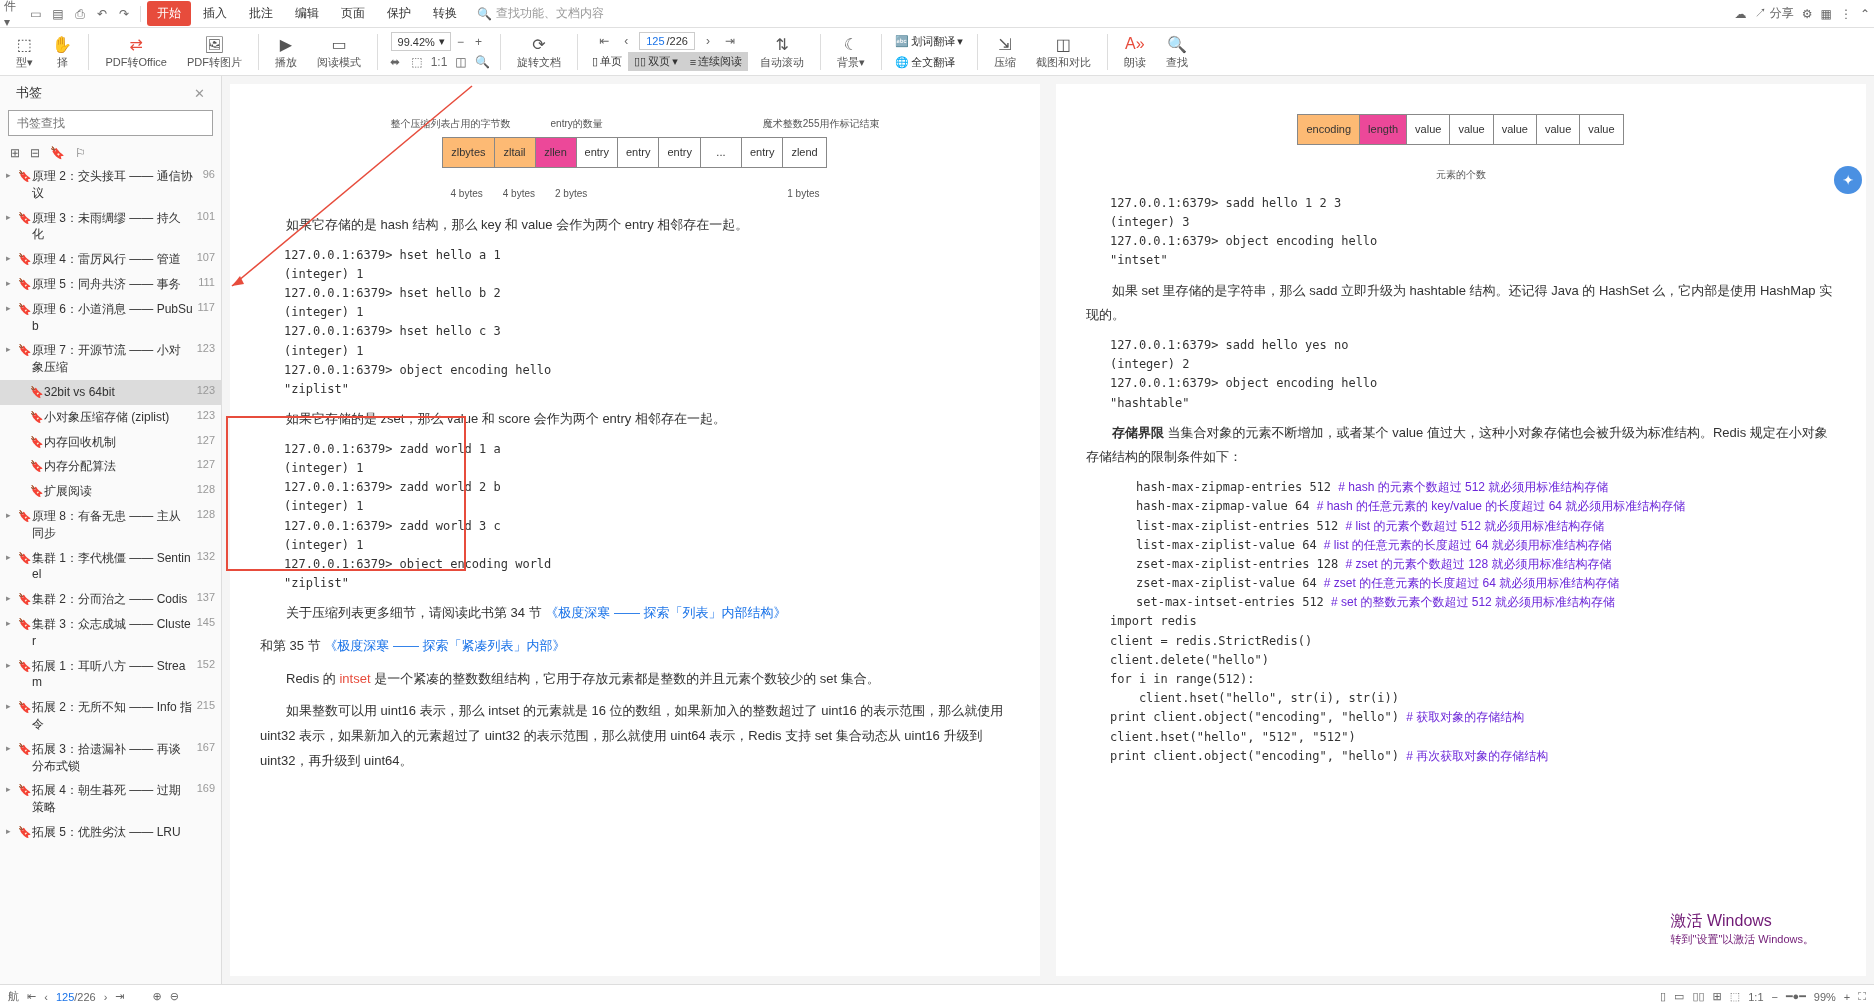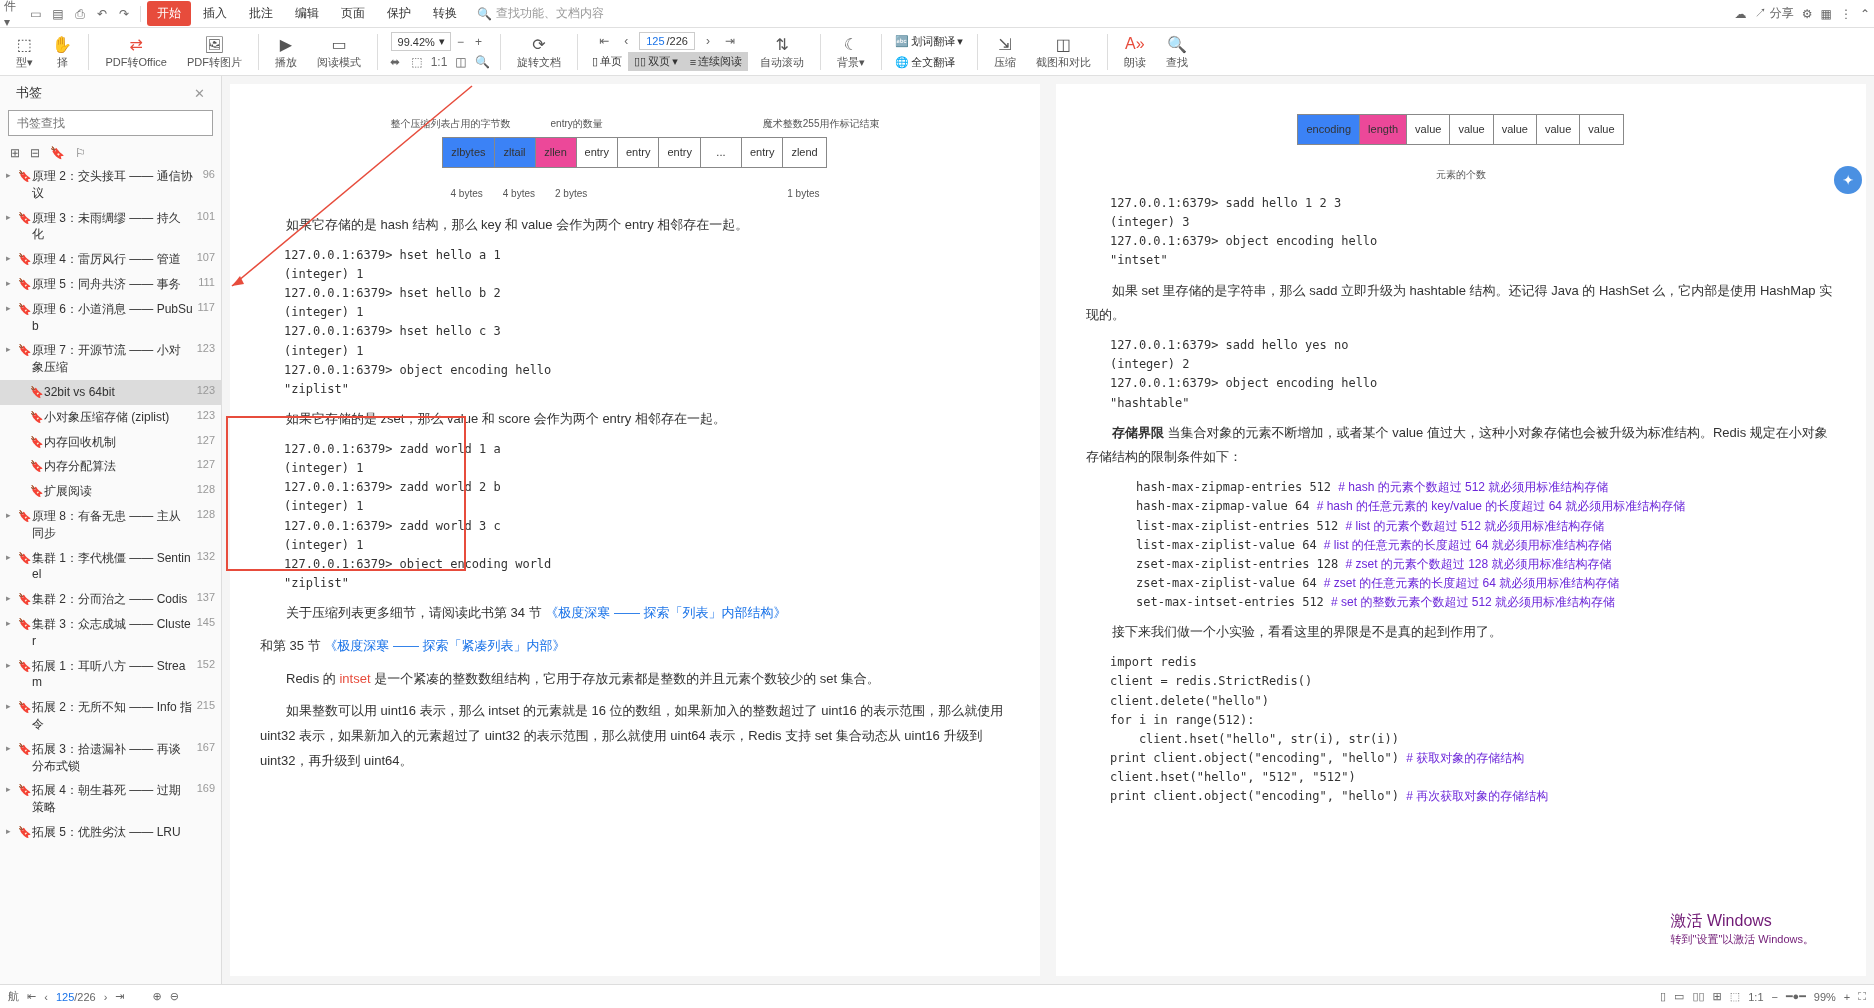--- a/index.html
+++ b/index.html
@@ -39,21 +39,21 @@
 .bm.child{padding-left:30px}
 .highlight-box{position:absolute;left:4px;top:340px;width:240px;height:155px;border:2px solid #e74c3c;pointer-events:none;z-index:5}
 .content{flex:1;display:flex;background:#f5f5f5;overflow:hidden;position:relative}
 .arrow-line{position:absolute;left:0;top:0;pointer-events:none;z-index:4}
 .page{background:#fff;margin:8px;flex:1;padding:20px 30px;font-size:13px;line-height:1.9;overflow:hidden;position:relative}
 .page .para{text-indent:2em;margin:8px 0}
 .page .code{font-family:monospace;font-size:12px;margin-left:2em;line-height:1.6}
 .diagram{display:flex;flex-direction:column;align-items:center;margin:10px 0}
 .cells{display:flex}
 .cell{border:1px solid #888;padding:4px 8px;font-size:11px;min-width:42px;text-align:center;margin-left:-1px}
-.cell.blue{background:#3b82f6}
+.cell.blue{background:#fdba74}
 .cell.green{background:#ec4899}
 .link{color:#1a73e8}
 .red{color:#e74c3c}
 .comment{color:#6d28d9}
 .statusbar{height:24px;border-top:1px solid #ddd;display:flex;align-items:center;padding:0 8px;gap:8px;font-size:11px;color:#666}
 .statusbar .right{margin-left:auto;display:flex;gap:8px;align-items:center}
 .watermark{position:absolute;right:60px;bottom:37px;color:#701a75;font-size:16px;pointer-events:none}
 .float-btn{position:absolute;right:12px;top:90px;width:28px;height:28px;border-radius:50%;background:#4a90e2;color:#fff;display:flex;align-items:center;justify-content:center;font-size:14px;z-index:10}
 .dlabel{font-size:10px;color:#555}
 </style>
@@ -408,21 +408,20 @@
         <p class="para"><b>存储界限</b><span>   当集合对象的元素不断增加，或者某个 value 值过大，这种小对象存储也会被升级为标准结构。Redis 规定在小对象存储结构的限制条件如下：</span></p>
         <div id="configs" style="margin-left:2em">
             <div class="code">hash-max-zipmap-entries 512   <span class="comment"># hash 的元素个数超过 512 就必须用标准结构存储</span></div>
             <div class="code">hash-max-zipmap-value 64   <span class="comment"># hash 的任意元素的 key/value 的长度超过 64 就必须用标准结构存储</span></div>
             <div class="code">list-max-ziplist-entries 512   <span class="comment"># list 的元素个数超过 512 就必须用标准结构存储</span></div>
             <div class="code">list-max-ziplist-value 64   <span class="comment"># list 的任意元素的长度超过 64 就必须用标准结构存储</span></div>
             <div class="code">zset-max-ziplist-entries 128   <span class="comment"># zset 的元素个数超过 128 就必须用标准结构存储</span></div>
             <div class="code">zset-max-ziplist-value 64   <span class="comment"># zset 的任意元素的长度超过 64 就必须用标准结构存储</span></div>
             <div class="code">set-max-intset-entries 512   <span class="comment"># set 的整数元素个数超过 512 就必须用标准结构存储</span></div>
           </div>
-        <p class="para">接下来我们做一个小实验，看看这里的界限是不是真的起到作用了。</p>
         <div id="code-r3">
             <div class="code">import&nbsp;redis</div>
             <div class="code">client&nbsp;=&nbsp;redis.StrictRedis()</div>
             <div class="code">client.delete("hello")</div>
             <div class="code">for&nbsp;i&nbsp;in&nbsp;range(512):</div>
             <div class="code">&nbsp;&nbsp;&nbsp;&nbsp;client.hset("hello",&nbsp;str(i),&nbsp;str(i))</div>
             <div class="code">print&nbsp;client.object("encoding",&nbsp;"hello")   <span class="comment"># 获取对象的存储结构</span></div>
             <div class="code">client.hset("hello",&nbsp;"512",&nbsp;"512")</div>
             <div class="code">print&nbsp;client.object("encoding",&nbsp;"hello")   <span class="comment"># 再次获取对象的存储结构</span></div>
           </div>

